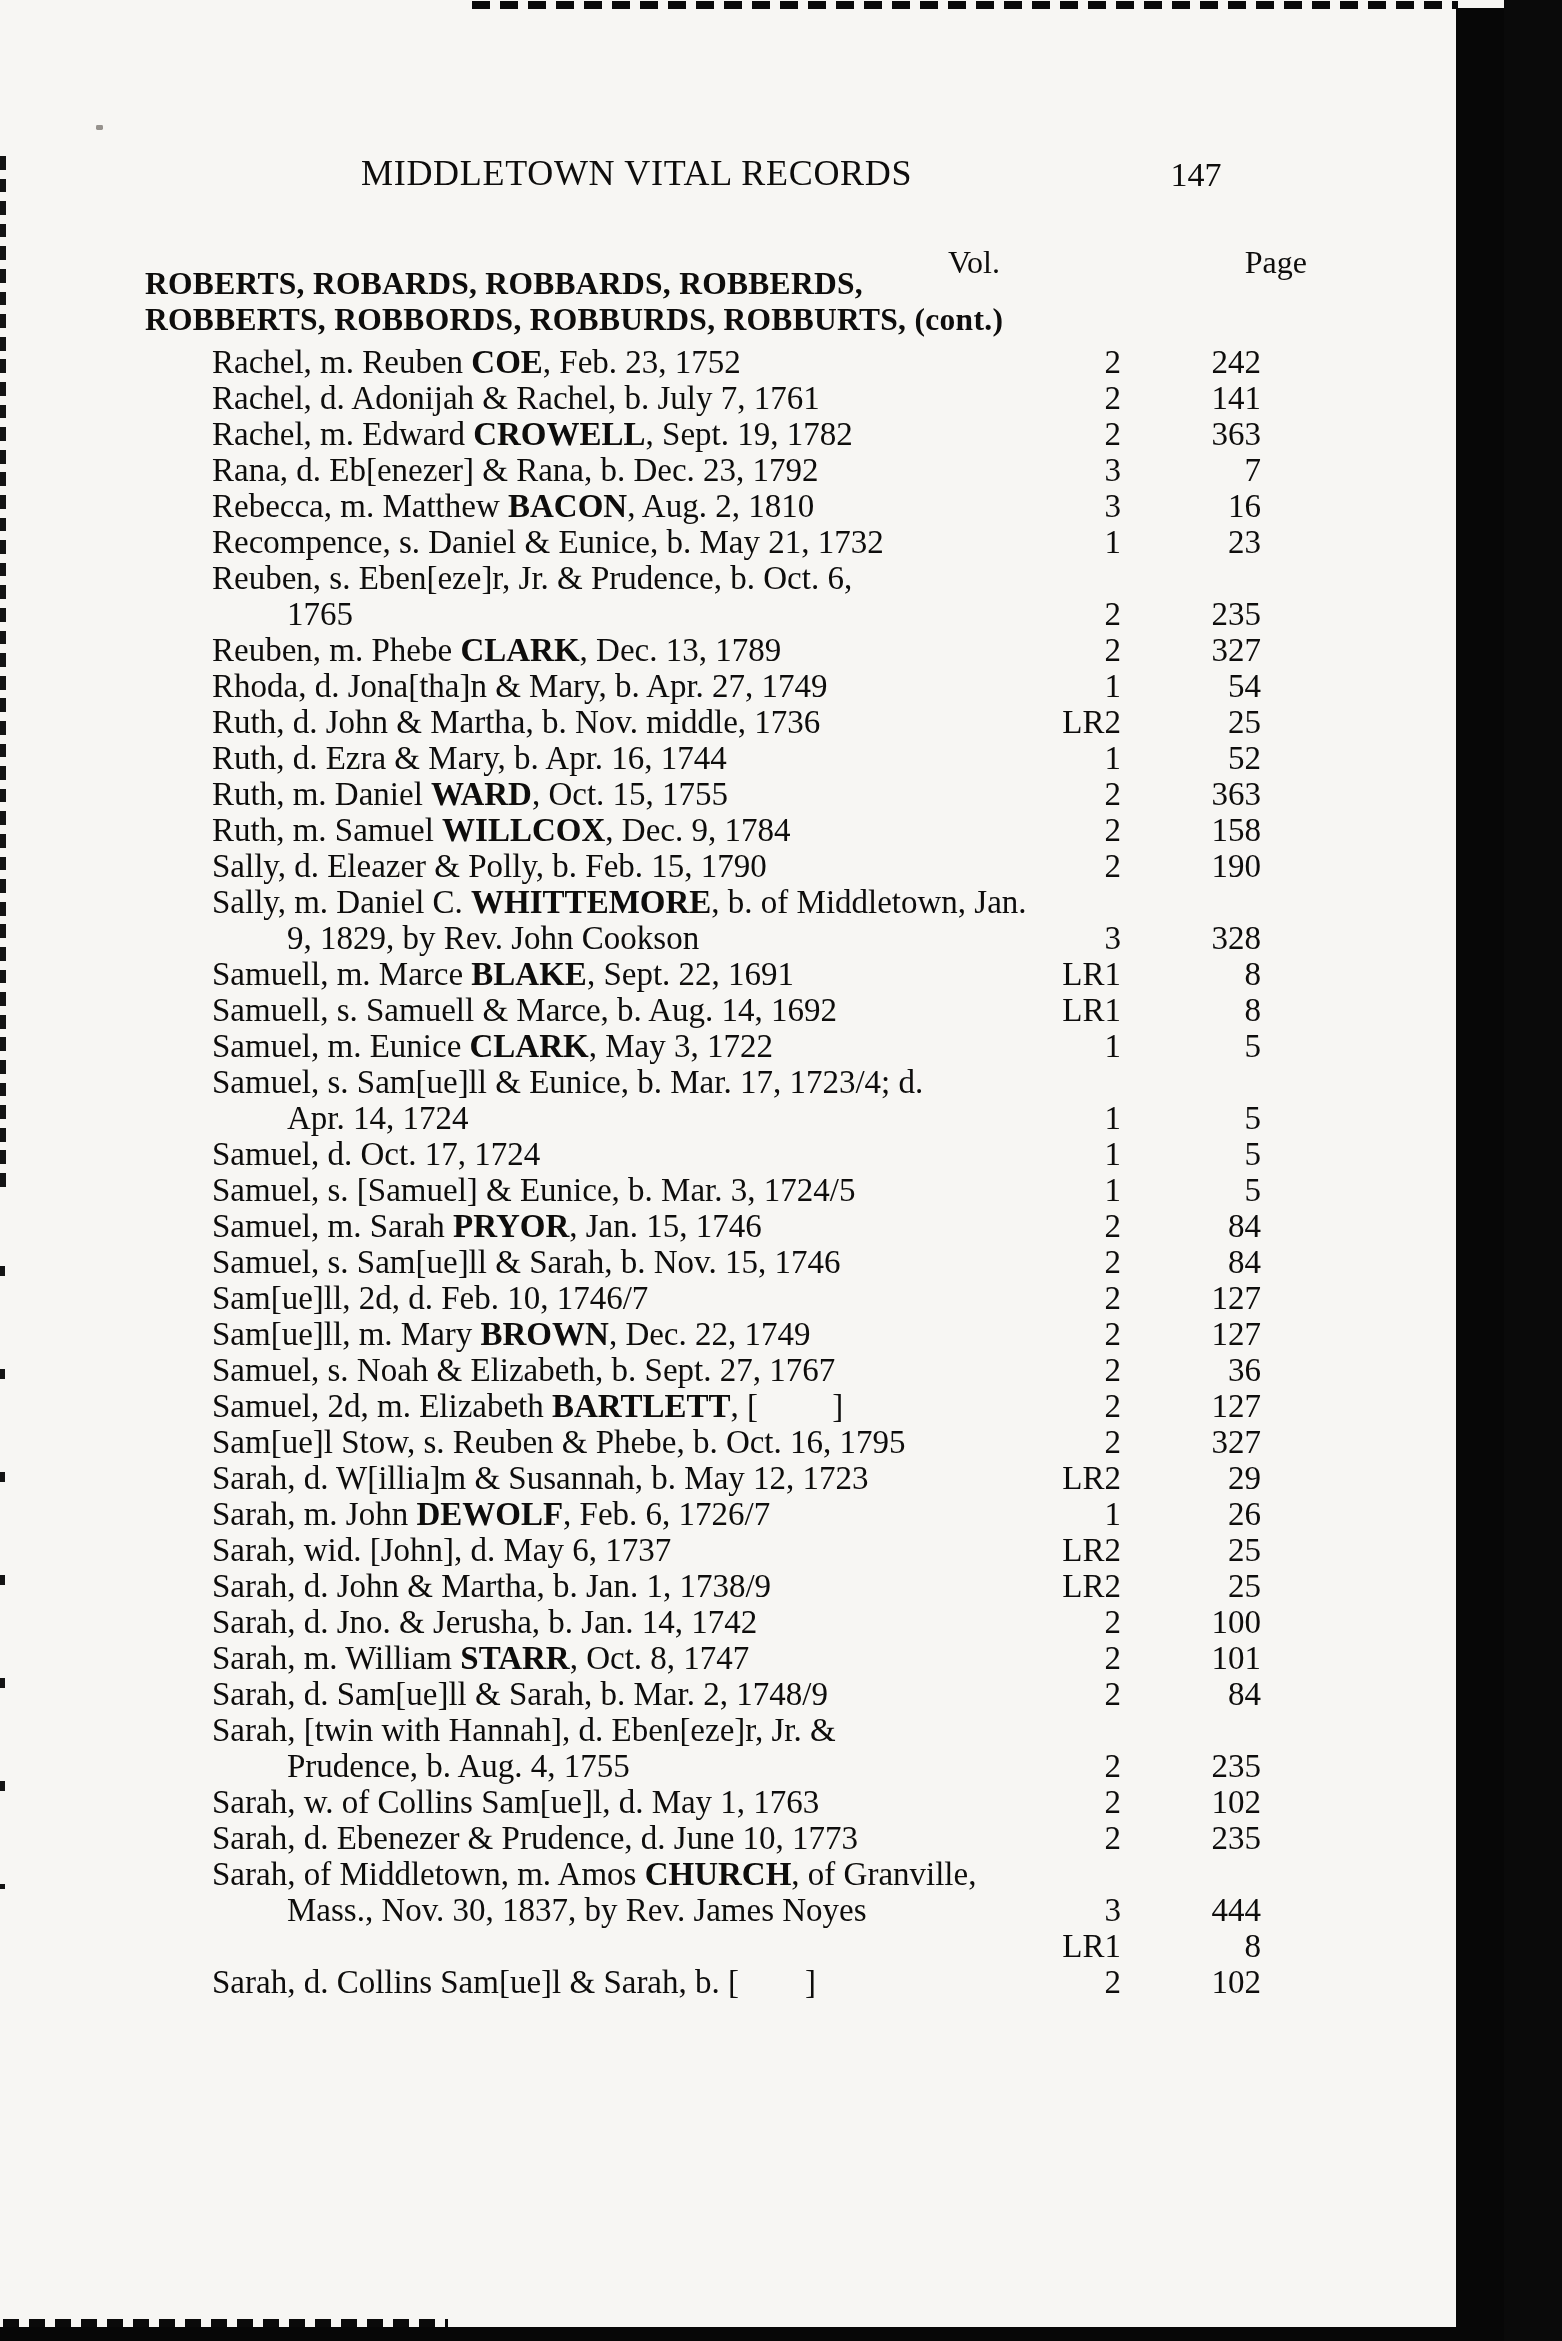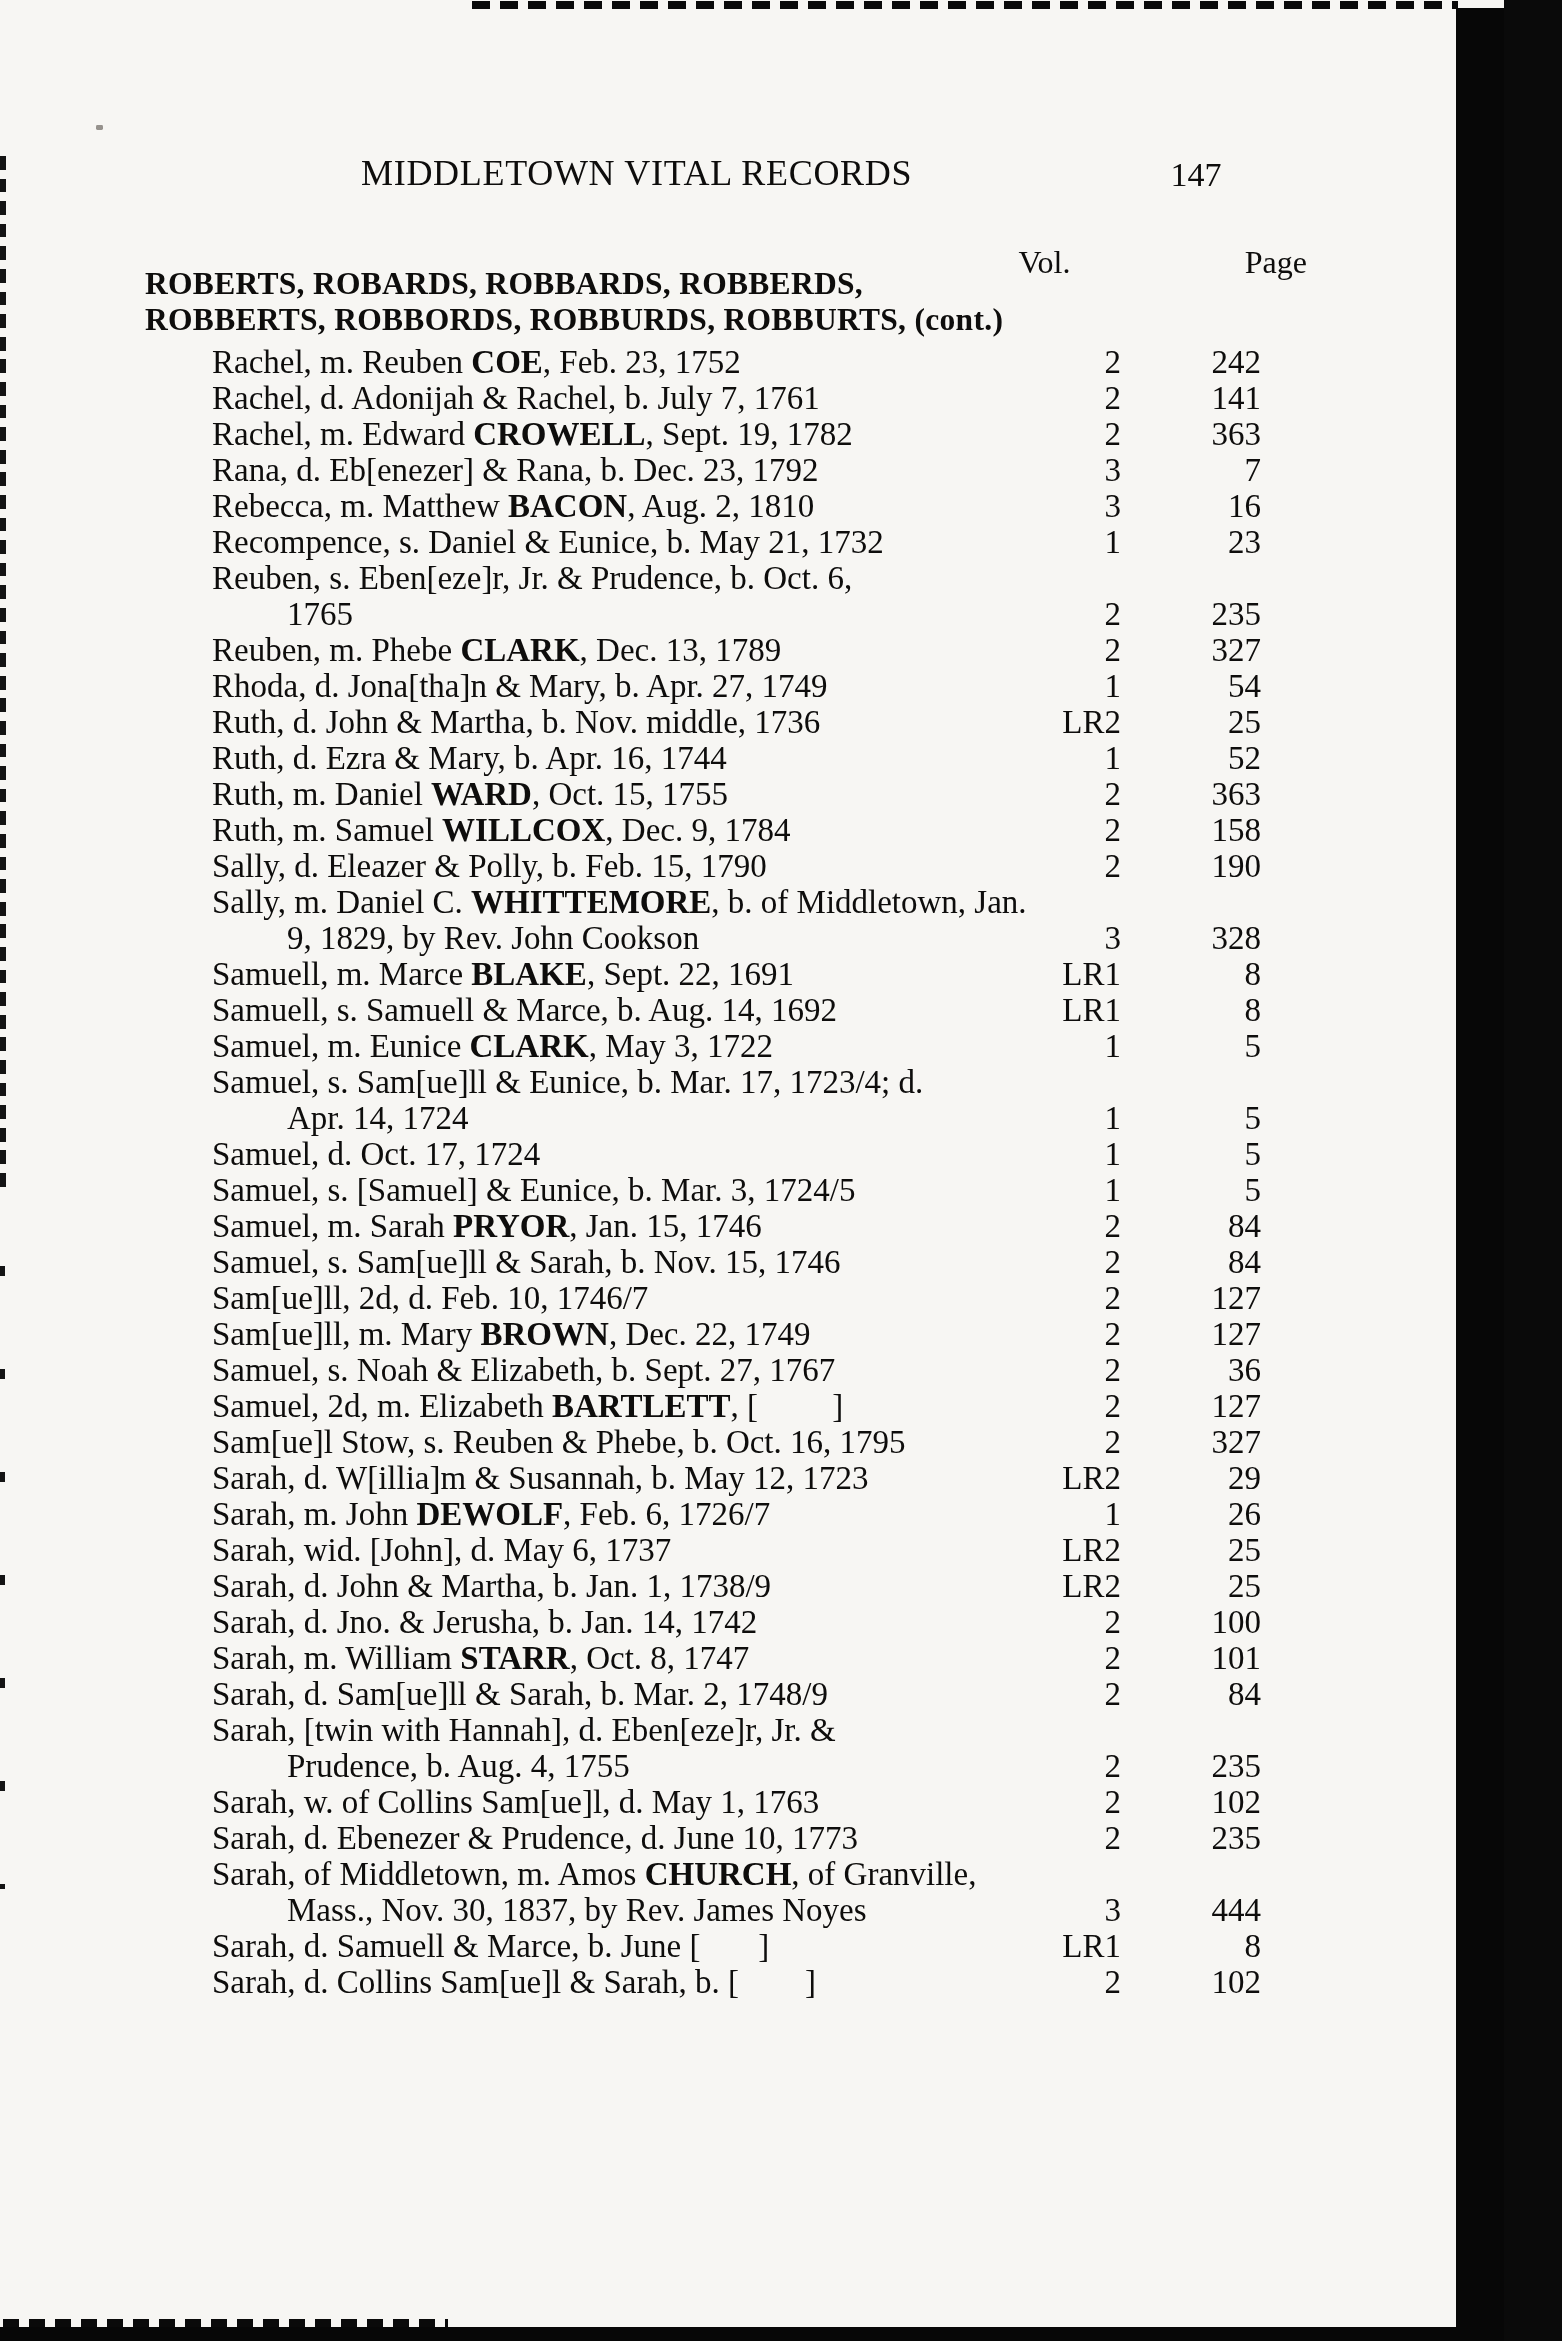--- a/index.html
+++ b/index.html
@@ -43,21 +43,21 @@
   
   .page-title{
     position:absolute;left:361px;top:155px;
     font-size:36px;line-height:37px;white-space:nowrap;letter-spacing:0.7px;
   }
   .page-number{
     position:absolute;left:1131px;top:156px;width:130px;
     font-size:34px;text-align:center;
   }
   .col-headers{position:absolute;left:0;top:244px;width:100%;font-size:32px;}
-  .col-vol{position:absolute;left:980px;width:129px;text-align:center;}
+  .col-vol{position:absolute;left:948px;width:129px;text-align:left;}
   .col-page{position:absolute;left:1177px;width:130px;text-align:right;}
   .surname-heading{
     position:absolute;left:145px;top:266px;
     font-size:31.5px;line-height:36px;font-weight:bold;white-space:nowrap;
     letter-spacing:0.3px;
   }
   .surname-heading .cont{font-weight:bold;text-align:center;}
   .entries{position:absolute;left:0;top:344px;width:1562px;}
   .row{position:relative;height:36px;font-size:33px;line-height:36px;font-family:Liberation Serif, serif;}
   .row .t{position:absolute;left:212px;white-space:nowrap;}
@@ -306,21 +306,20 @@
         <span class="t">Sarah, of Middletown, m. Amos <b>CHURCH</b>, of Granville,</span>
         <span class="v"></span>
         <span class="p"></span>
       </div>
       <div class="row indent">
         <span class="t">Mass., Nov. 30, 1837, by Rev. James Noyes</span>
         <span class="v">3</span>
         <span class="p">444</span>
       </div>
       <div class="row">
-        <span class="t">Sarah, d. Samuell &amp; Marce, b. June [&nbsp;&nbsp;&nbsp;&nbsp;&nbsp;&nbsp;&nbsp;]</span>
         <span class="v">LR1</span>
         <span class="p">8</span>
       </div>
       <div class="row">
         <span class="t">Sarah, d. Collins Sam[ue]l &amp; Sarah, b. [&nbsp;&nbsp;&nbsp;&nbsp;&nbsp;&nbsp;&nbsp;&nbsp;]</span>
         <span class="v">2</span>
         <span class="p">102</span>
       </div>
     </div>
 

